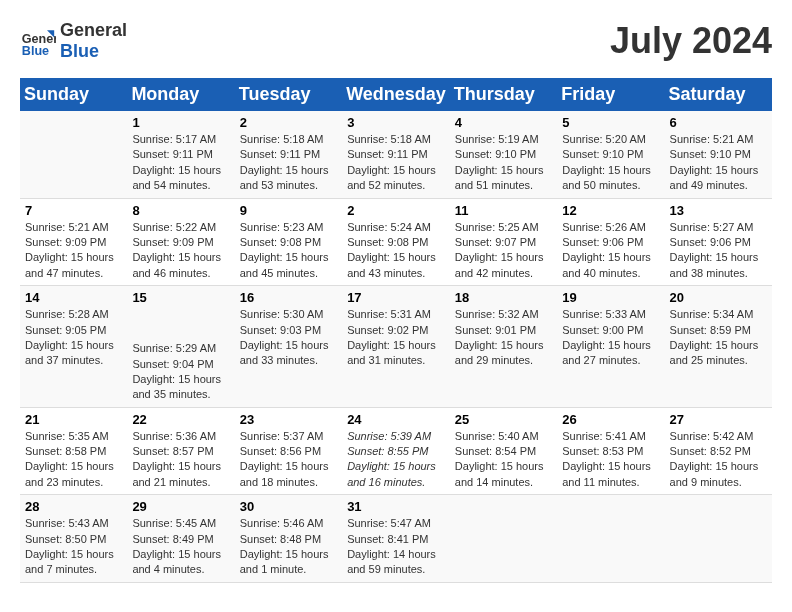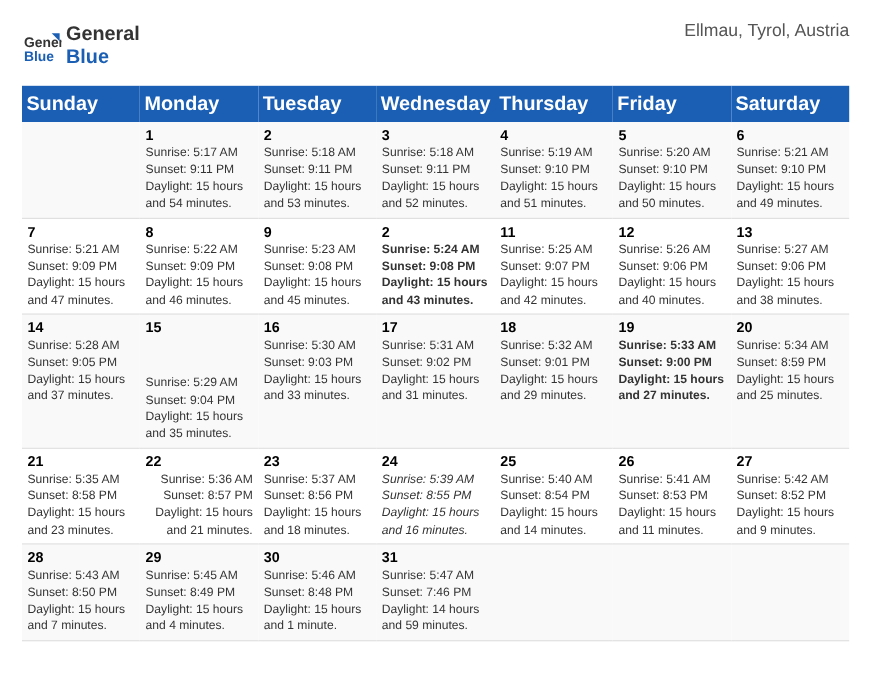--- a/index.html
+++ b/index.html
@@ -86,21 +86,21 @@
       <text x="2" y="22" font-size="14" font-weight="bold" fill="#333">General</text>
       <text x="2" y="36" font-size="14" font-weight="bold" fill="#1a5fb4">Blue</text>
       <polygon points="30,8 38,16 38,8" fill="#1a5fb4"></polygon>
     </svg>
     <div>
       <div style="font-size:18px;font-weight:bold;color:#333;">General</div>
       <div style="font-size:18px;font-weight:bold;color:#1a5fb4;">Blue</div>
     </div>
   </div>
   <div class="title-block">
-    <div class="location-title">Ellmau, Tyrol, Austria</div>
+    <div class="month-title">July 2024</div>
   </div>
 </div>
 
 <table>
   <thead>
     <tr>
     <th>Sunday</th>
         <th>Monday</th>
         <th>Tuesday</th>
         <th>Wednesday</th>
@@ -172,21 +172,21 @@
         </td>
         <td>
           <div class="day-number">9</div>
           <div class="day-info" style="white-space: pre-line;">Sunrise: 5:23 AM
 Sunset: 9:08 PM
 Daylight: 15 hours
 and 45 minutes.</div>
         </td>
         <td>
           <div class="day-number">2</div>
-          <div class="day-info" style="white-space: pre-line; font-weight: bold;">Sunrise: 5:24 AM
+          <div class="day-info" style="white-space: pre-line;">Sunrise: 5:24 AM
 Sunset: 9:08 PM
 Daylight: 15 hours
 and 43 minutes.</div>
         </td>
         <td>
           <div class="day-number">11</div>
           <div class="day-info" style="white-space: pre-line;">Sunrise: 5:25 AM
 Sunset: 9:07 PM
 Daylight: 15 hours
 and 42 minutes.</div>
@@ -237,21 +237,21 @@
         </td>
         <td>
           <div class="day-number">18</div>
           <div class="day-info" style="white-space: pre-line;">Sunrise: 5:32 AM
 Sunset: 9:01 PM
 Daylight: 15 hours
 and 29 minutes.</div>
         </td>
         <td>
           <div class="day-number">19</div>
-          <div class="day-info" style="white-space: pre-line; font-weight: bold;">Sunrise: 5:33 AM
+          <div class="day-info" style="white-space: pre-line;">Sunrise: 5:33 AM
 Sunset: 9:00 PM
 Daylight: 15 hours
 and 27 minutes.</div>
         </td>
         <td>
           <div class="day-number">20</div>
           <div class="day-info" style="white-space: pre-line;">Sunrise: 5:34 AM
 Sunset: 8:59 PM
 Daylight: 15 hours
 and 25 minutes.</div>
@@ -260,21 +260,21 @@
       <tr>
         <td>
           <div class="day-number">21</div>
           <div class="day-info" style="white-space: pre-line;">Sunrise: 5:35 AM
 Sunset: 8:58 PM
 Daylight: 15 hours
 and 23 minutes.</div>
         </td>
         <td>
           <div class="day-number">22</div>
-          <div class="day-info" style="white-space: pre-line; text-align: right;">Sunrise: 5:36 AM
+          <div class="day-info" style="white-space: pre-line;">Sunrise: 5:36 AM
 Sunset: 8:57 PM
 Daylight: 15 hours
 and 21 minutes.</div>
         </td>
         <td>
           <div class="day-number">23</div>
           <div class="day-info" style="white-space: pre-line;">Sunrise: 5:37 AM
 Sunset: 8:56 PM
 Daylight: 15 hours
 and 18 minutes.</div>
@@ -326,21 +326,21 @@
         <td>
           <div class="day-number">30</div>
           <div class="day-info" style="white-space: pre-line;">Sunrise: 5:46 AM
 Sunset: 8:48 PM
 Daylight: 15 hours
 and 1 minute.</div>
         </td>
         <td>
           <div class="day-number">31</div>
           <div class="day-info" style="white-space: pre-line;">Sunrise: 5:47 AM
-Sunset: 7:46 PM
+Sunset: 8:41 PM
 Daylight: 14 hours
 and 59 minutes.</div>
         </td>
         <td></td>
         <td></td>
         <td></td>
       </tr>
     </tbody>
 </table>
 

